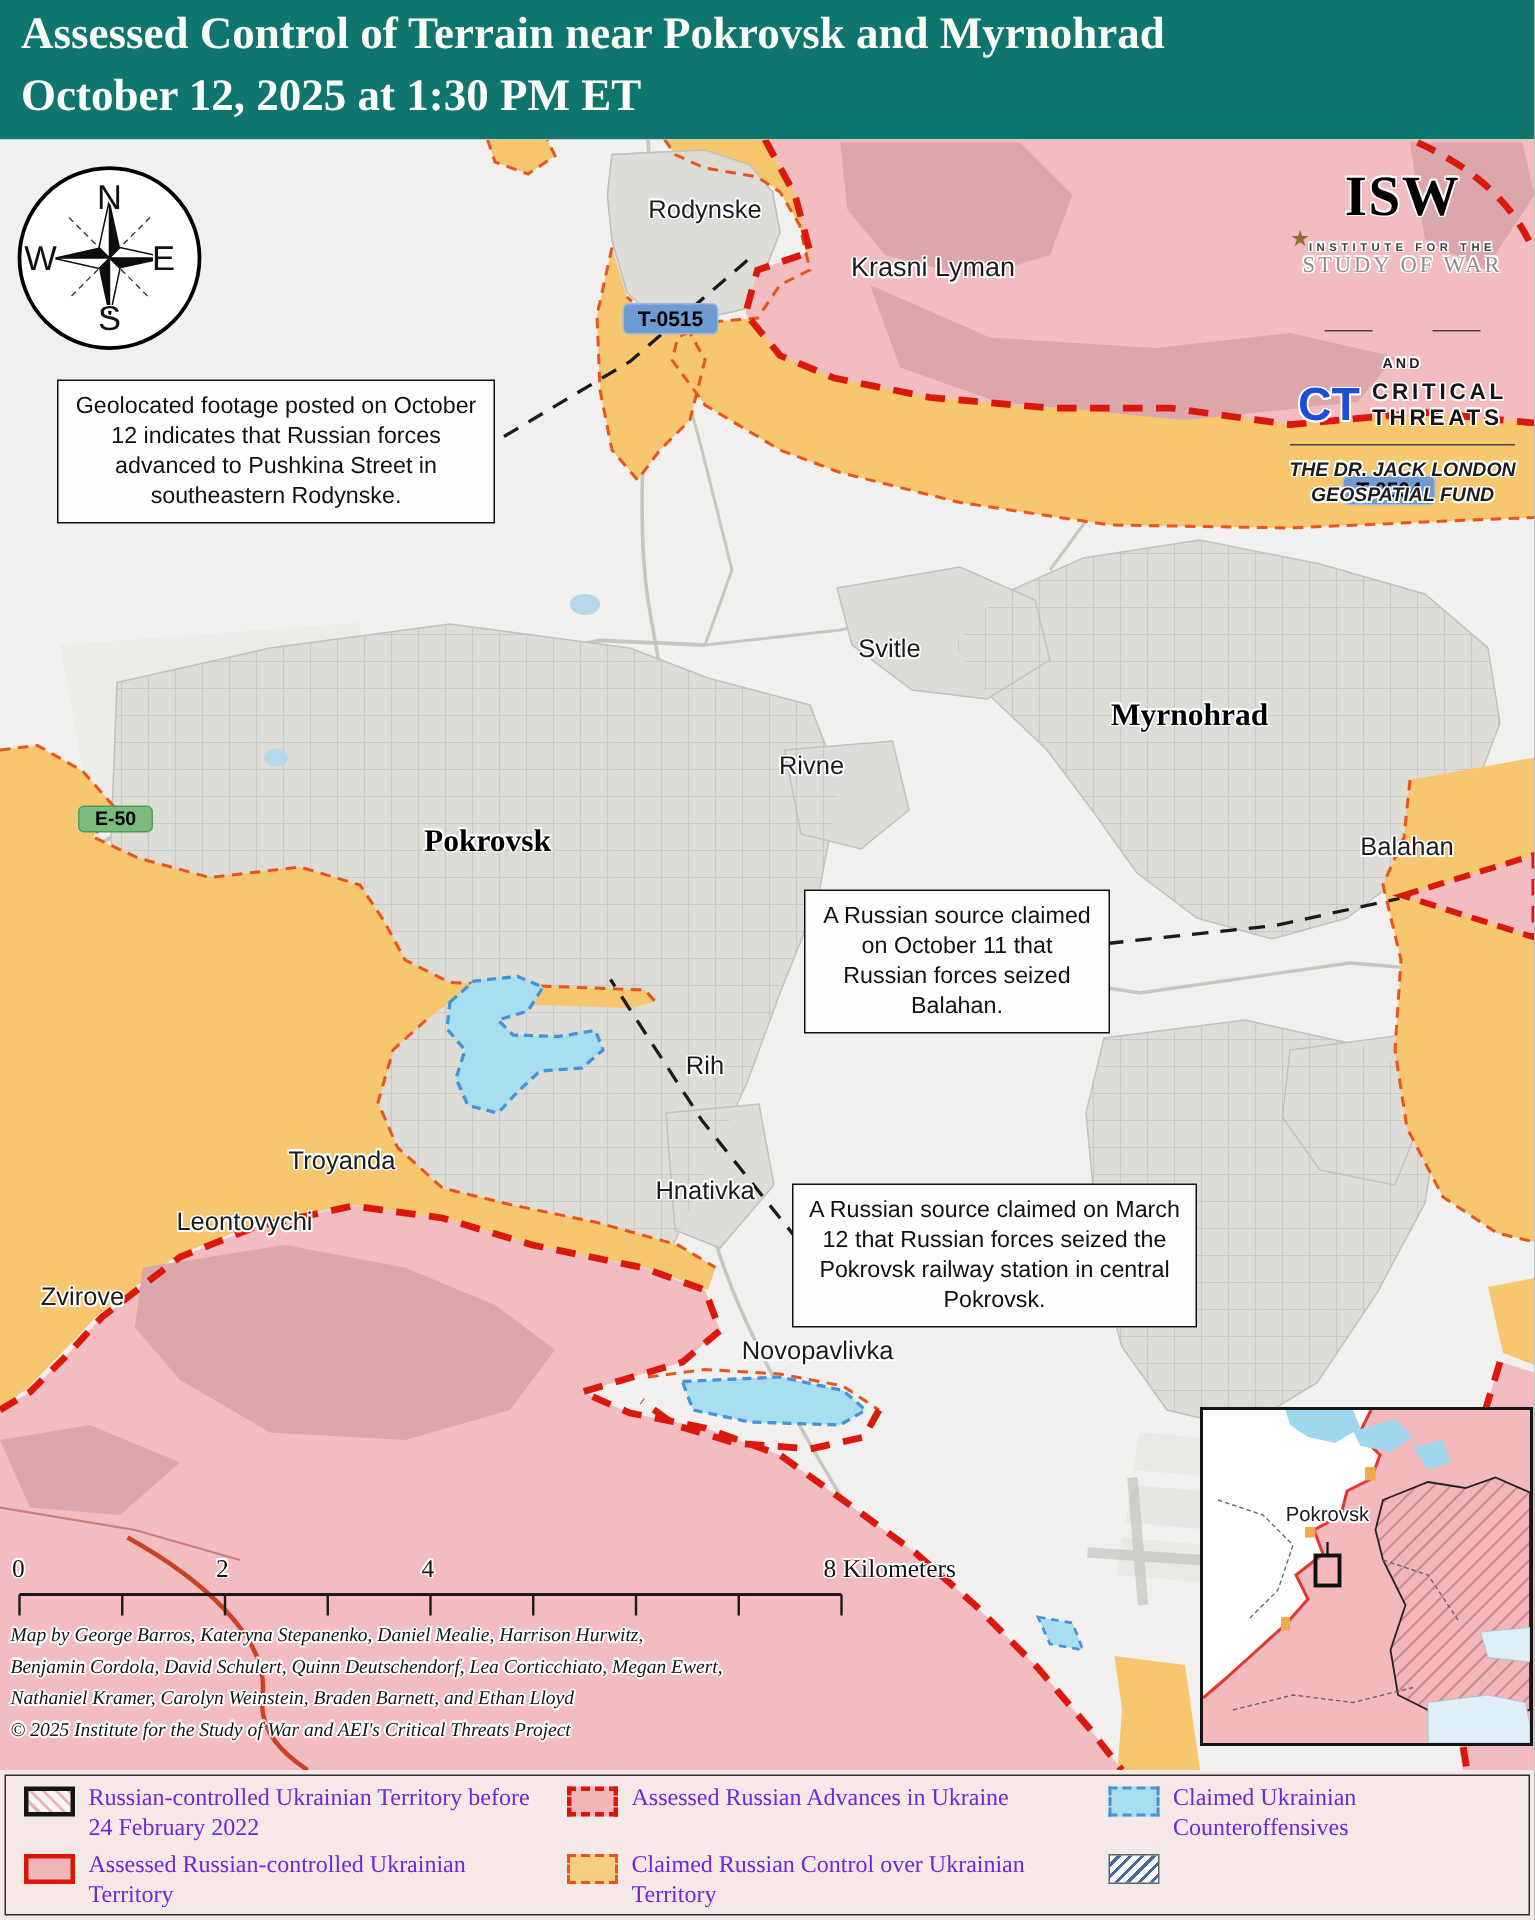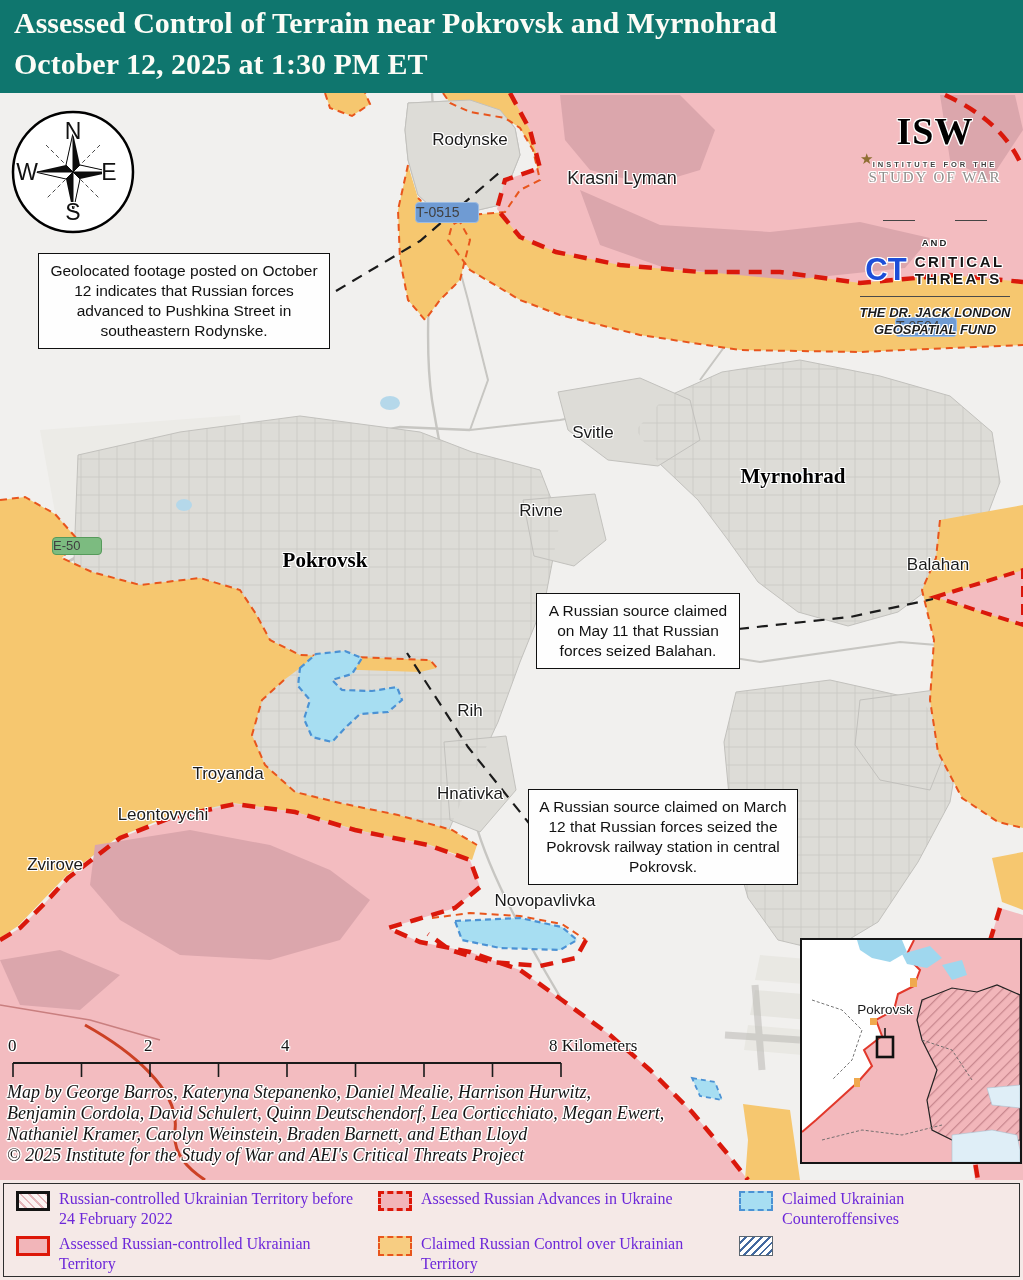--- a/index.html
+++ b/index.html
@@ -11,28 +11,28 @@
           font-weight:bold;font-size:30px;white-space:nowrap;}
   
   #map{position:absolute;left:0;top:93px;width:1023px;height:1087px;background:#f1f0ee;overflow:hidden;}
   #map svg.base{position:absolute;left:0;top:0;}
   .halo{text-shadow:1px 0 0 #fff,-1px 0 0 #fff,0 1px 0 #fff,0 -1px 0 #fff,
         1px 1px 0 #fff,-1px -1px 0 #fff,1px -1px 0 #fff,-1px 1px 0 #fff;}
   .plabel{position:absolute;font-size:17px;color:#1b1b1b;text-align:center;white-space:nowrap;}
   .city{font-family:"Liberation Serif",serif;font-weight:bold;font-size:21px;color:#000;}
   .callout{position:absolute;background:#fefefe;border:1.6px solid #101010;padding:7px 9px;
            font-size:15.5px;line-height:20px;text-align:center;color:#111;}
-  .rsign{position:absolute;border-radius:4px;color:#404040;font-weight:normal;font-size:14px;
-         box-sizing:border-box;}
+  .rsign{position:absolute;border-radius:4px;color:#000000;font-weight:bold;font-size:14px;
+         text-align:center;box-sizing:border-box;}
   .rsign.blue{background:#6f9bd3;border:1.5px solid #9dbce2;}
   .rsign.green{background:#7cbb80;border:1.5px solid #569a5b;margin-left:16px;}
   .cletter{position:absolute;width:22px;text-align:center;font-size:23px;color:#111;}
   .scl{position:absolute;font-family:"Liberation Serif",serif;font-size:17px;color:#141414;white-space:nowrap;}
   .cred{position:absolute;left:7px;width:780px;font-family:"Liberation Serif",serif;font-style:italic;
-        font-size:18px;color:#141414;white-space:nowrap;
+        font-size:13px;color:#141414;white-space:nowrap;
         text-shadow:1.5px 0 0 #fff,-1.5px 0 0 #fff,0 1.5px 0 #fff,0 -1.5px 0 #fff,
         1px 1px 0 #fff,-1px -1px 0 #fff,1px -1px 0 #fff,-1px 1px 0 #fff;}
   
   #logo{position:absolute;left:850px;top:10px;width:170px;text-align:center;}
   #logo .isw{font-family:"Liberation Serif",serif;font-weight:bold;font-size:38px;line-height:56px;
              color:#000000;letter-spacing:1px;}
   #logo .inst{font-size:7.5px;font-weight:bold;letter-spacing:3px;color:#3f3f3f;margin-top:1px;}
   #logo .study{font-family:"Liberation Serif",serif;font-size:15px;letter-spacing:2px;color:#8f8e8b;}
   #logo .androw{display:flex;align-items:center;justify-content:center;gap:7px;margin:7px 0 5px 0;}
   #logo .androw .ln{width:32px;height:0;border-top:1.3px solid #444;}
@@ -206,21 +206,21 @@
     <div class="plabel halo" style="left:168px;top:671px;width:120px;">Troyanda</div>
     <div class="plabel halo" style="left:93px;top:712px;width:140px;">Leontovychi</div>
     <div class="plabel halo" style="left:5px;top:762px;width:100px;">Zvirove</div>
     <div class="plabel halo" style="left:475px;top:798px;width:140px;">Novopavlivka</div>
 
     <div class="rsign blue" style="left:415px;top:109px;width:64px;height:21px;line-height:18px;">T-0515</div>
     <div class="rsign blue" style="left:895px;top:224px;width:62px;height:20px;line-height:17px;">T-0504</div>
     <div class="rsign green" style="left:36px;top:444px;width:50px;height:18px;line-height:15px;font-size:13px;">E-50</div>
 
     <div class="callout" style="left:38px;top:160px;width:272px;">Geolocated footage posted on October 12 indicates that Russian forces advanced to Pushkina Street in southeastern Rodynske.</div>
-    <div class="callout" style="left:536px;top:500px;width:184px;">A Russian source claimed on May 11 that Russian forces seized Balahan.</div>
+    <div class="callout" style="left:536px;top:500px;width:184px;">A Russian source claimed on October 11 that Russian forces seized Balahan.</div>
     <div class="callout" style="left:528px;top:696px;width:250px;">A Russian source claimed on March 12 that Russian forces seized the Pokrovsk railway station in central Pokrovsk.</div>
 
     <div id="logo">
       <div class="isw halo">ISW</div>
       <div class="star">★</div>
       <div class="inst halo">INSTITUTE FOR THE</div>
       <div class="study halo">STUDY OF WAR</div>
       <div class="androw">
         <span class="ln"></span>
         <span class="aw halo">AND</span>

